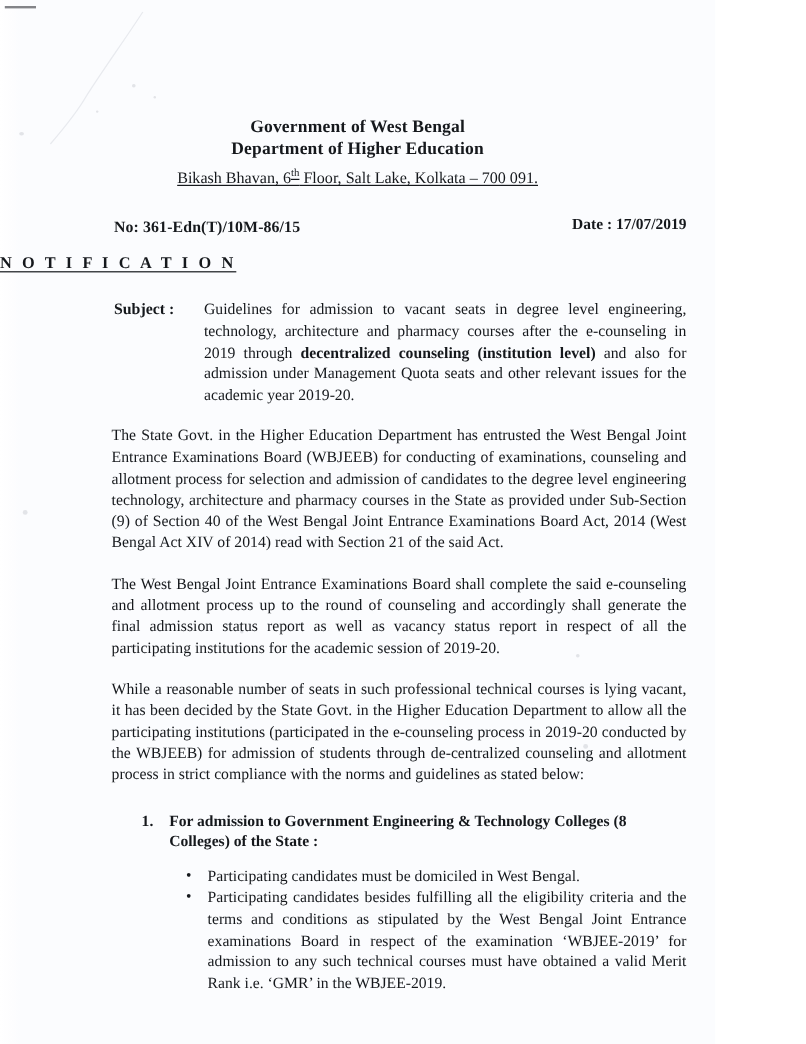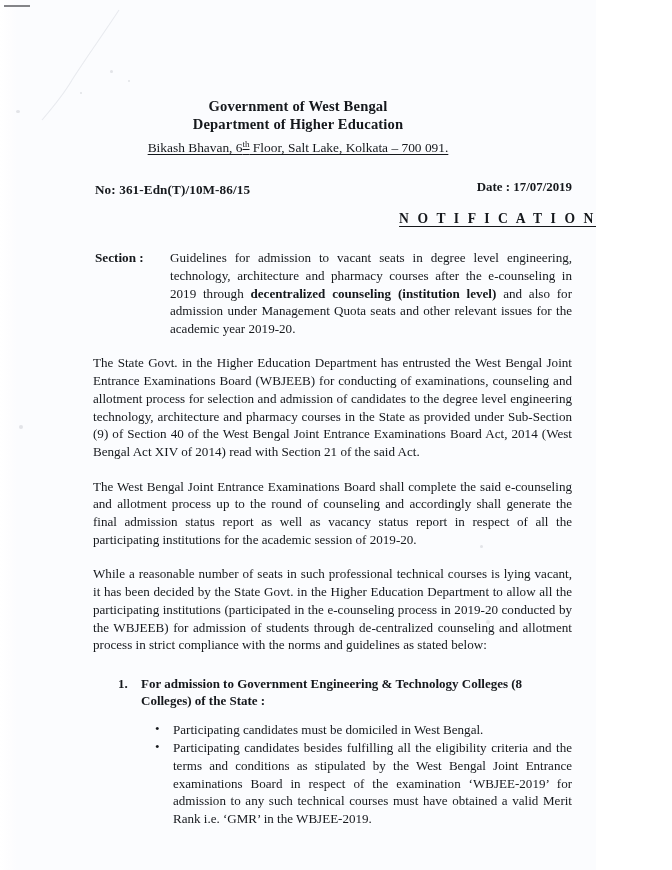--- a/index.html
+++ b/index.html
@@ -91,21 +91,21 @@
   .memo-date {
     position: absolute;
     right: 24px;
     top: 0;
     font-weight: bold;
     font-size: 12.9px;
   }
 
   
   .notification-title {
-    text-align: right;
+    text-align: left;
     margin-top: 11px;
     font-weight: bold;
     font-size: 13.6px;
     letter-spacing: 2.6px;
   }
   .notification-title span {
     text-decoration: underline;
     text-underline-offset: 3px;
   }
 
@@ -221,21 +221,21 @@
     </div>
 
     <div class="meta-row">
       <span class="memo-no">No:  361-Edn(T)/10M-86/15</span>
       <span class="memo-date">Date : 17/07/2019</span>
     </div>
 
     <div class="notification-title"><span>N O T I F I C A T I O N</span></div>
 
     <div class="subject-block">
-      <div class="subject-label">Section :</div>
+      <div class="subject-label">Subject :</div>
       <div class="subject-text"><span>Guidelines for admission to vacant seats in degree level engineering, technology, architecture and pharmacy courses after the e-counseling in 2019 through </span><b>decentralized counseling (institution level)</b><span> and also for admission under Management Quota seats and other relevant issues for the academic year 2019-20.</span></div>
     </div>
 
     <div class="body">
 
       <p class="para">The State Govt. in the Higher Education Department has entrusted the West Bengal Joint Entrance Examinations Board (WBJEEB) for conducting of examinations, counseling and allotment process for selection and admission of candidates to the degree level engineering technology, architecture and pharmacy courses in the State as provided under Sub-Section (9) of Section 40 of the West Bengal Joint Entrance Examinations Board Act, 2014 (West Bengal Act XIV of 2014) read with Section 21 of the said Act.</p>
       <p class="para">The West Bengal Joint Entrance Examinations Board shall complete the said e-counseling and allotment process up to the round of counseling and accordingly shall generate the final admission status report as well as vacancy status report in respect of all the participating institutions for the academic session of 2019-20.</p>
       <p class="para">While a reasonable number of seats in such professional technical courses is lying vacant, it has been decided by the State Govt. in the Higher Education Department to allow all the participating institutions (participated in the e-counseling process in 2019-20 conducted by the WBJEEB) for admission of students through de-centralized counseling and allotment process in strict compliance with the norms and guidelines as stated below:</p>
 
 

